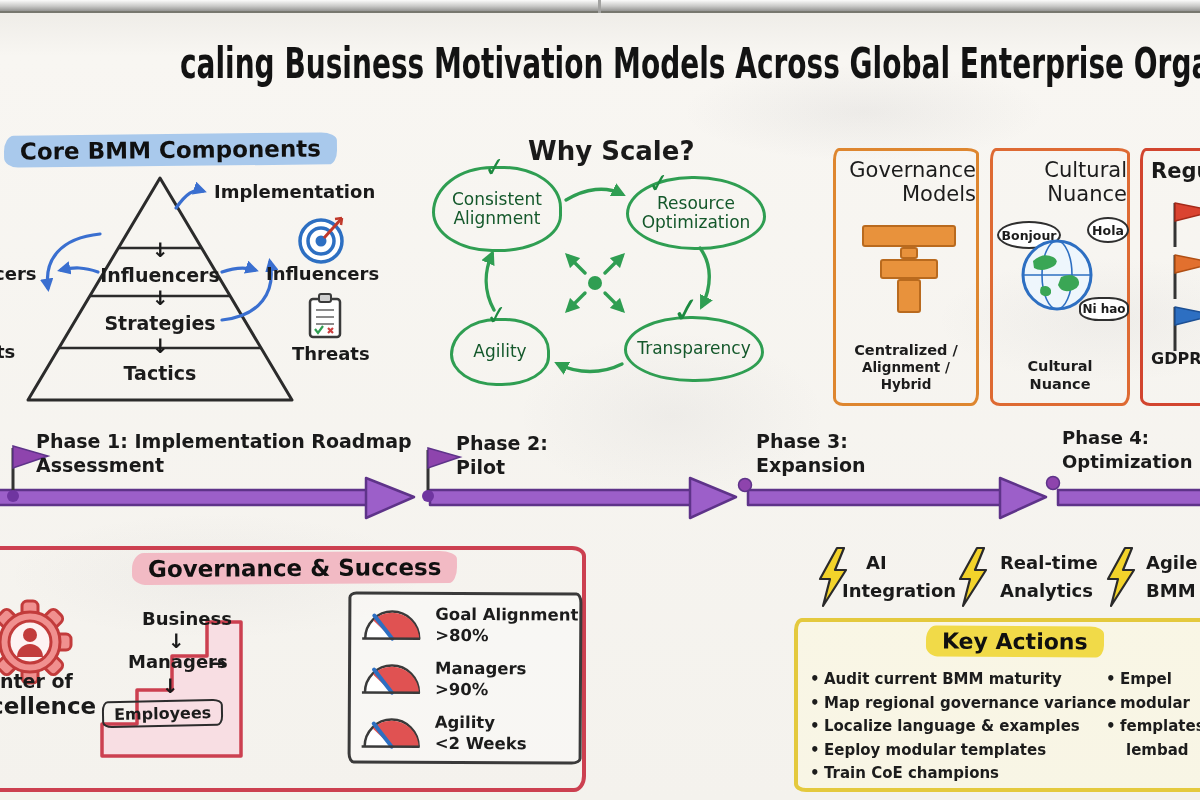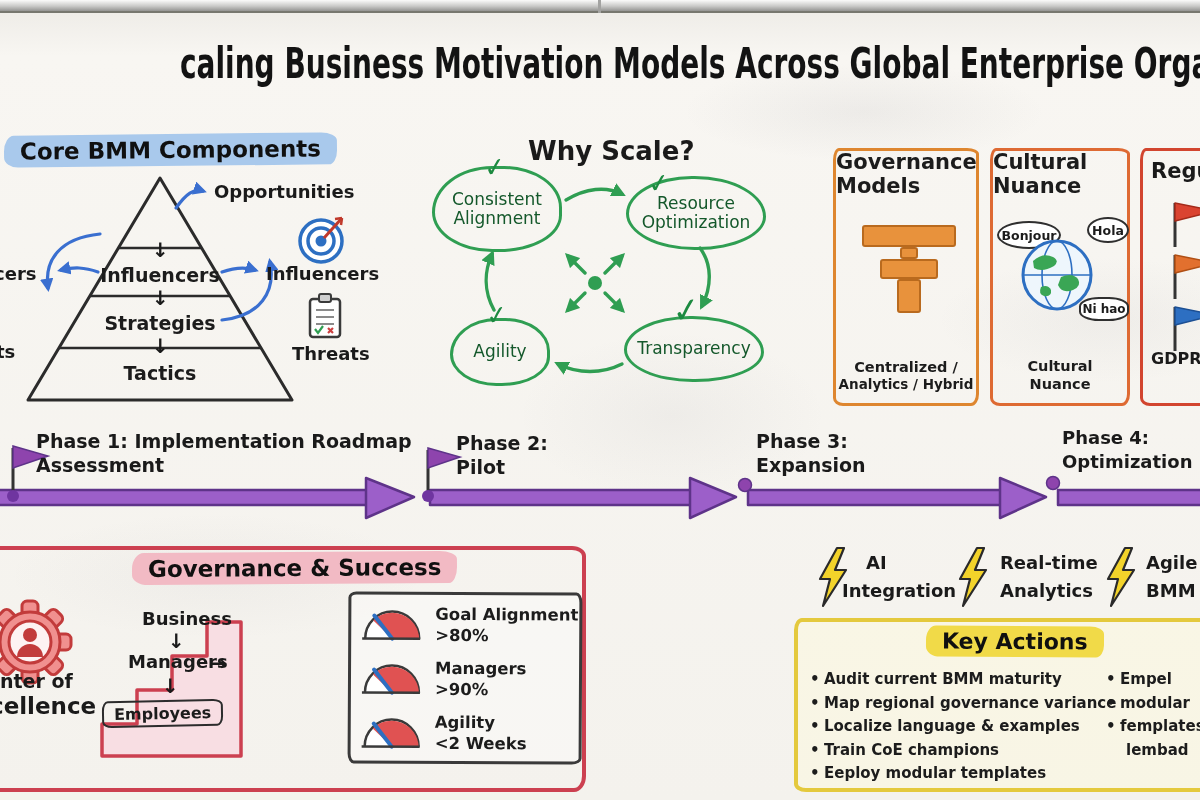--- a/index.html
+++ b/index.html
@@ -21,21 +21,21 @@
   .hl-pink{background:#f2bac4;transform:rotate(-.4deg);border-radius:12px 18px 8px 16px/16px 8px 16px 10px;font-size:23px}
   .hl-yellow{background:#f1da48;transform:rotate(.3deg);border-radius:10px 14px 8px 14px/14px 8px 12px 10px;font-size:22px}
   .pyr-lbl{position:absolute;left:60px;width:200px;text-align:center;font-size:19px;font-weight:700}
   .darr{position:absolute;font-size:20px;font-weight:700;color:#1a1a1a}
   .oval{position:absolute;border:3px solid #2f9e52;display:flex;align-items:center;justify-content:center;
     text-align:center;font-weight:400;font-size:17px;line-height:1.12;color:#14582b;padding:0 6px}
   .ov1{border-radius:50% 48% 52% 50%/58% 52% 46% 50%}
   .ov2{border-radius:48% 52% 50% 50%/52% 56% 46% 50%}
   .check{position:absolute;color:#1c8a40;font-weight:800;font-size:26px;transform:rotate(-8deg)}
   .panel{position:absolute;top:148px;height:258px;border:3px solid;border-radius:6px 12px 8px 10px/12px 6px 12px 8px}
-  .ptitle{text-align:left;font-size:21px;font-weight:700;line-height:1.12}
+  .ptitle{margin-top:8px;text-align:right;font-size:21px;font-weight:400;line-height:1.12}
   .pcap{position:absolute;left:0;right:0;bottom:10px;text-align:center;font-weight:700;font-size:14.5px;line-height:1.25}
   .bubble{position:absolute;border:2px solid #2f2f2f;display:flex;align-items:center;justify-content:center;
     font-weight:700;font-size:12.5px;border-radius:50%;background:#fff}
   .bar{position:absolute;background:#e8923c;border:2px solid #b96a1e;border-radius:3px}
   .govbox{border:4px solid #cc4050;border-radius:10px 14px 12px 16px/14px 10px 16px 12px}
   .metrics{position:absolute;border:3px solid #3a3a3a;border-radius:8px 6px 10px 6px/6px 10px 6px 10px;
     transform:rotate(.3deg);background:rgba(255,255,255,.35)}
   .m-lbl{position:absolute;font-size:16.5px;font-weight:700;white-space:nowrap}
   .kabox{border:4px solid #e4c93d;border-radius:8px 12px 8px 12px/12px 8px 12px 8px;background:rgba(252,247,222,.55)}
   .ka-item{position:relative;padding-left:16px;font-size:15px;font-weight:700;line-height:23.5px;white-space:nowrap}
@@ -76,21 +76,21 @@
       </g>
     </svg>
 
     <span class="darr" style="left:152px;top:108px">↓</span>
     <div class="pyr-lbl" style="top:134px">Influencers</div>
     <span class="darr" style="left:152px;top:156px">↓</span>
     <div class="pyr-lbl" style="top:182px">Strategies</div>
     <span class="darr" style="left:152px;top:204px">↓</span>
     <div class="pyr-lbl" style="top:232px">Tactics</div>
 
-    <span class="lbl" style="left:214px;top:51px;font-size:18px">Opportunities</span>
+    <span class="lbl" style="left:214px;top:51px;font-size:18px">Implementation</span>
     <span class="lbl" style="left:266px;top:133px;font-size:18px">Influencers</span>
     <span class="lbl" style="left:292px;top:213px;font-size:18px">Threats</span>
     <span class="lbl" style="left:-6px;top:133px;font-size:18px">cers</span>
     <span class="lbl" style="left:-4px;top:211px;font-size:18px">ts</span>
 
     <svg class="abs" style="left:296px;top:82px" width="54" height="54" viewBox="0 0 54 54">
       <circle cx="25" cy="29" r="21" fill="#fff" stroke="#2d6fc2" stroke-width="3.5"></circle>
       <circle cx="25" cy="29" r="13" fill="#fff" stroke="#2d6fc2" stroke-width="3.5"></circle>
       <circle cx="25" cy="29" r="5.5" fill="#2d6fc2"></circle>
       <line x1="46" y1="6" x2="28" y2="26" stroke="#c0392b" stroke-width="3"></line>
@@ -147,21 +147,21 @@
       <div>Models</div>
     </div>
     <div>
       <div class="bar" style="left:26px;top:74px;width:94px;height:22px"></div>
       <div class="bar" style="left:64px;top:96px;width:18px;height:12px"></div>
       <div class="bar" style="left:44px;top:108px;width:58px;height:20px"></div>
       <div class="bar" style="left:61px;top:128px;width:24px;height:34px"></div>
     </div>
     <div class="pcap">
       <div>Centralized /</div>
-      <div style="font-size:13.5px">Analytics / Hybrid</div>
+      <div style="font-size:13.5px">Alignment / Hybrid</div>
     </div>
   </div>
 
   <div class="panel" style="left:990px;width:140px;border-color:#de6a33">
     <div class="ptitle">
       <div>Cultural</div>
       <div>Nuance</div>
     </div>
     <div class="bubble" style="left:4px;top:70px;width:64px;height:28px">Bonjour</div>
     <div class="bubble" style="left:94px;top:66px;width:42px;height:26px">Hola</div>
@@ -311,22 +311,22 @@
   <span class="lbl" style="left:1146px;top:580px;font-size:18px">BMM</span>
 
   <div class="abs kabox" style="left:794px;top:618px;width:420px;height:174px">
     <div class="abs" style="left:128px;top:4px">
       <span class="hl hl-yellow">Key Actions</span>
     </div>
     <div class="abs" style="left:10px;top:46px;width:296px">
       <div class="ka-item">Audit current BMM maturity</div>
       <div class="ka-item">Map regional governance variance</div>
       <div class="ka-item">Localize language &amp; examples</div>
+      <div class="ka-item">Eeploy modular templates</div>
       <div class="ka-item">Train CoE champions</div>
-      <div class="ka-item">Eeploy modular templates</div>
     </div>
     <div class="abs" style="left:306px;top:46px;width:110px">
       <div class="ka-item">Empel</div>
       <div class="ka-item">modular</div>
       <div class="ka-item">femplates</div>
       <div class="ka-tail">lembad</div>
     </div>
   </div>
 
 </div>

